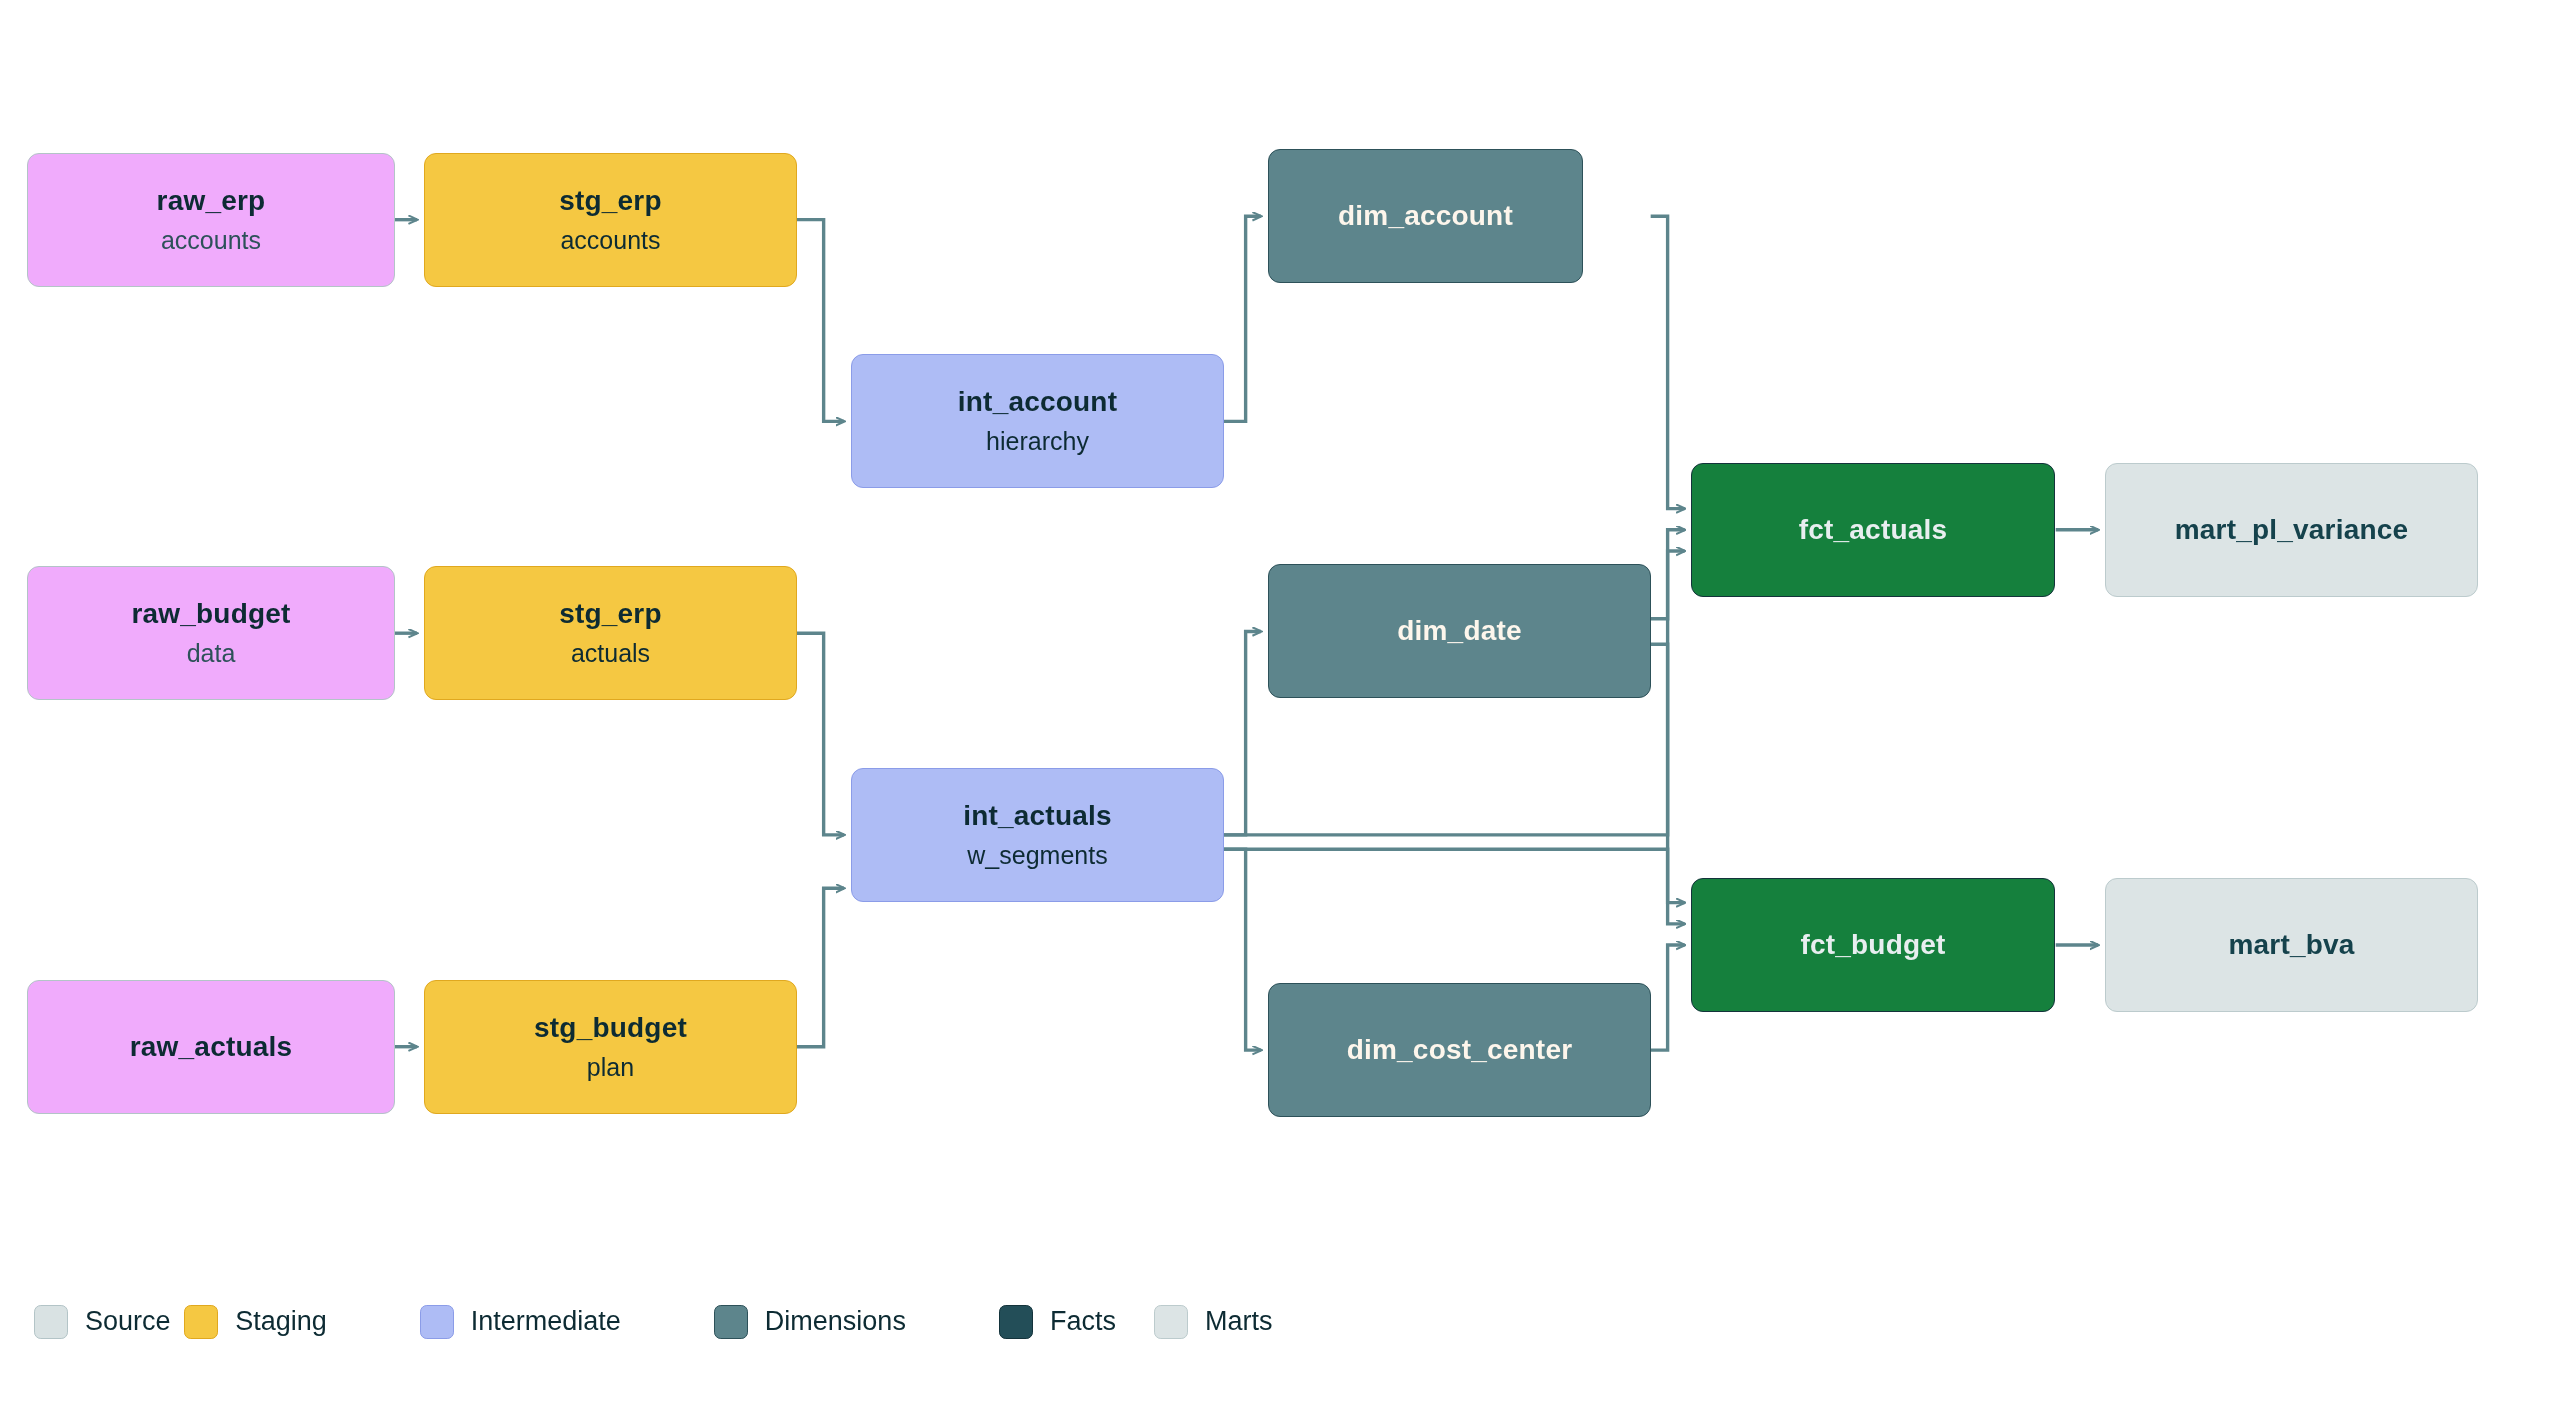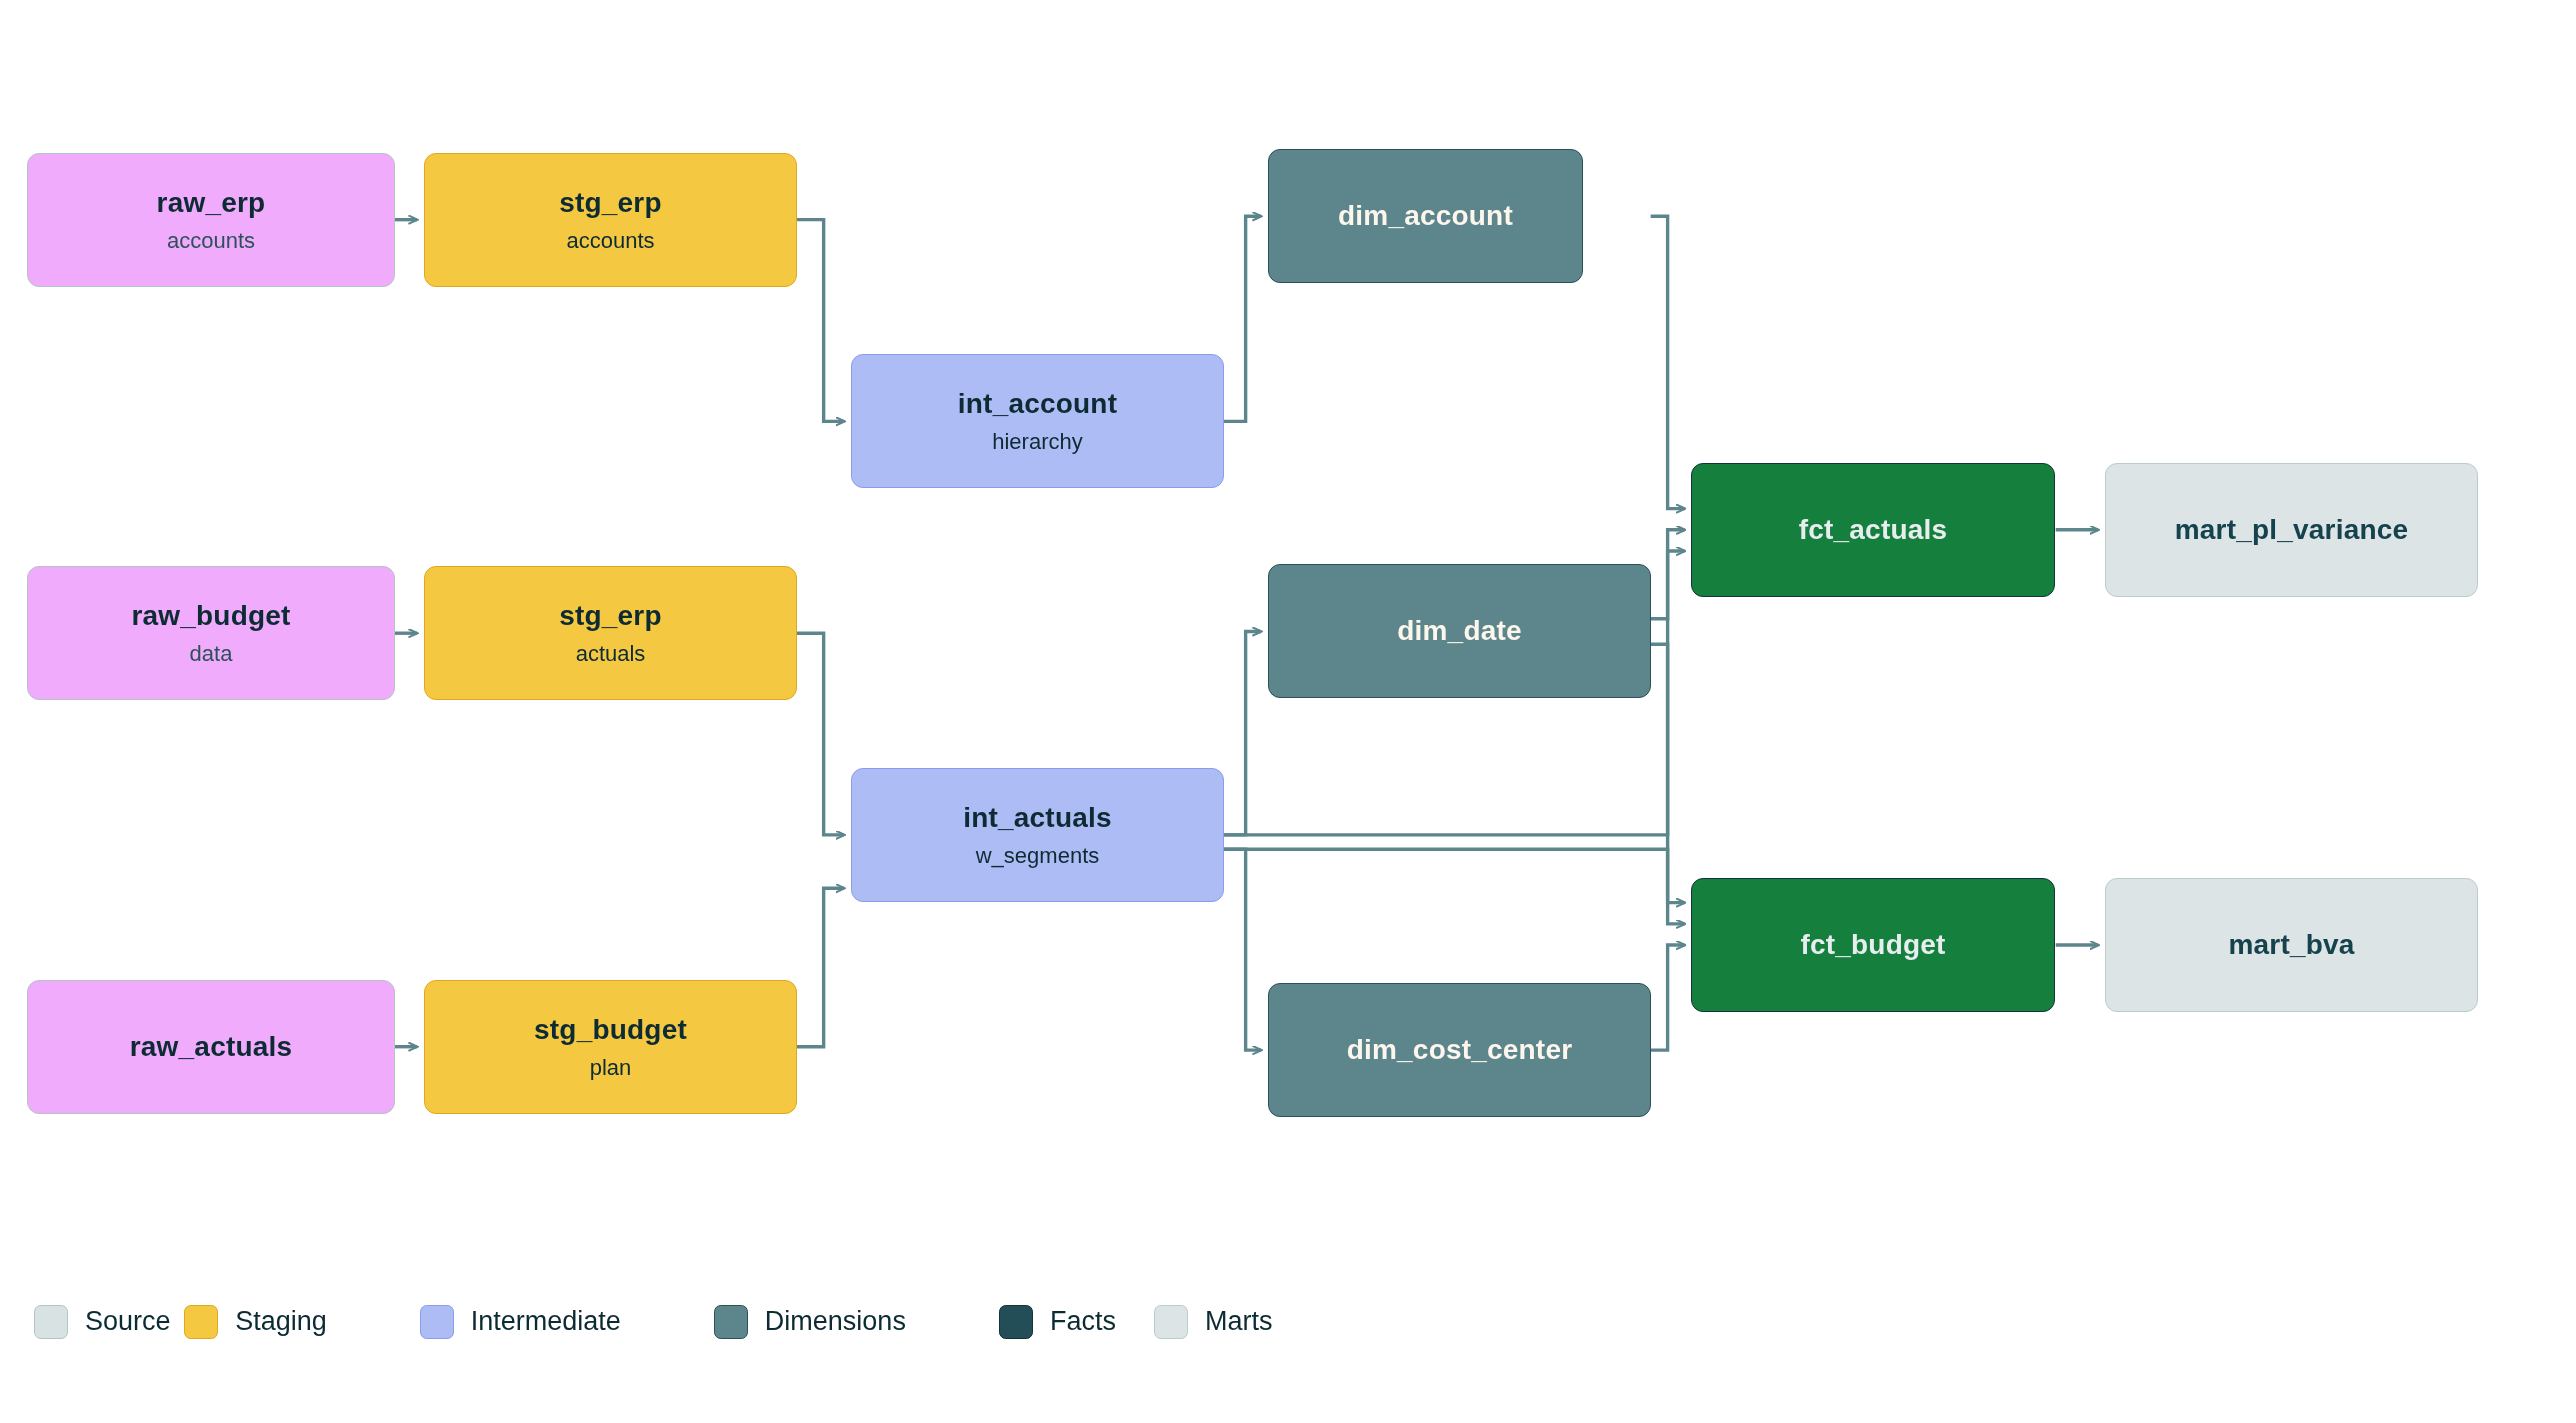--- a/index.html
+++ b/index.html
@@ -36,21 +36,21 @@
     justify-content: center;
     text-align: center;
     line-height: 1.18;
   }
   .node .title {
     font-weight: bold;
     font-size: 28px;
     letter-spacing: 0.2px;
   }
   .node .subtitle {
-    font-size: 22px;
+    font-size: 25px;
     font-weight: normal;
     margin-top: 8.5px;
   }
   .node.single .title { font-weight: bold; }
 
   .n-source {
     background: #f0abfc;
     border: 1.7px solid #b3c4c7;
     color: #0d2b33;
   }

